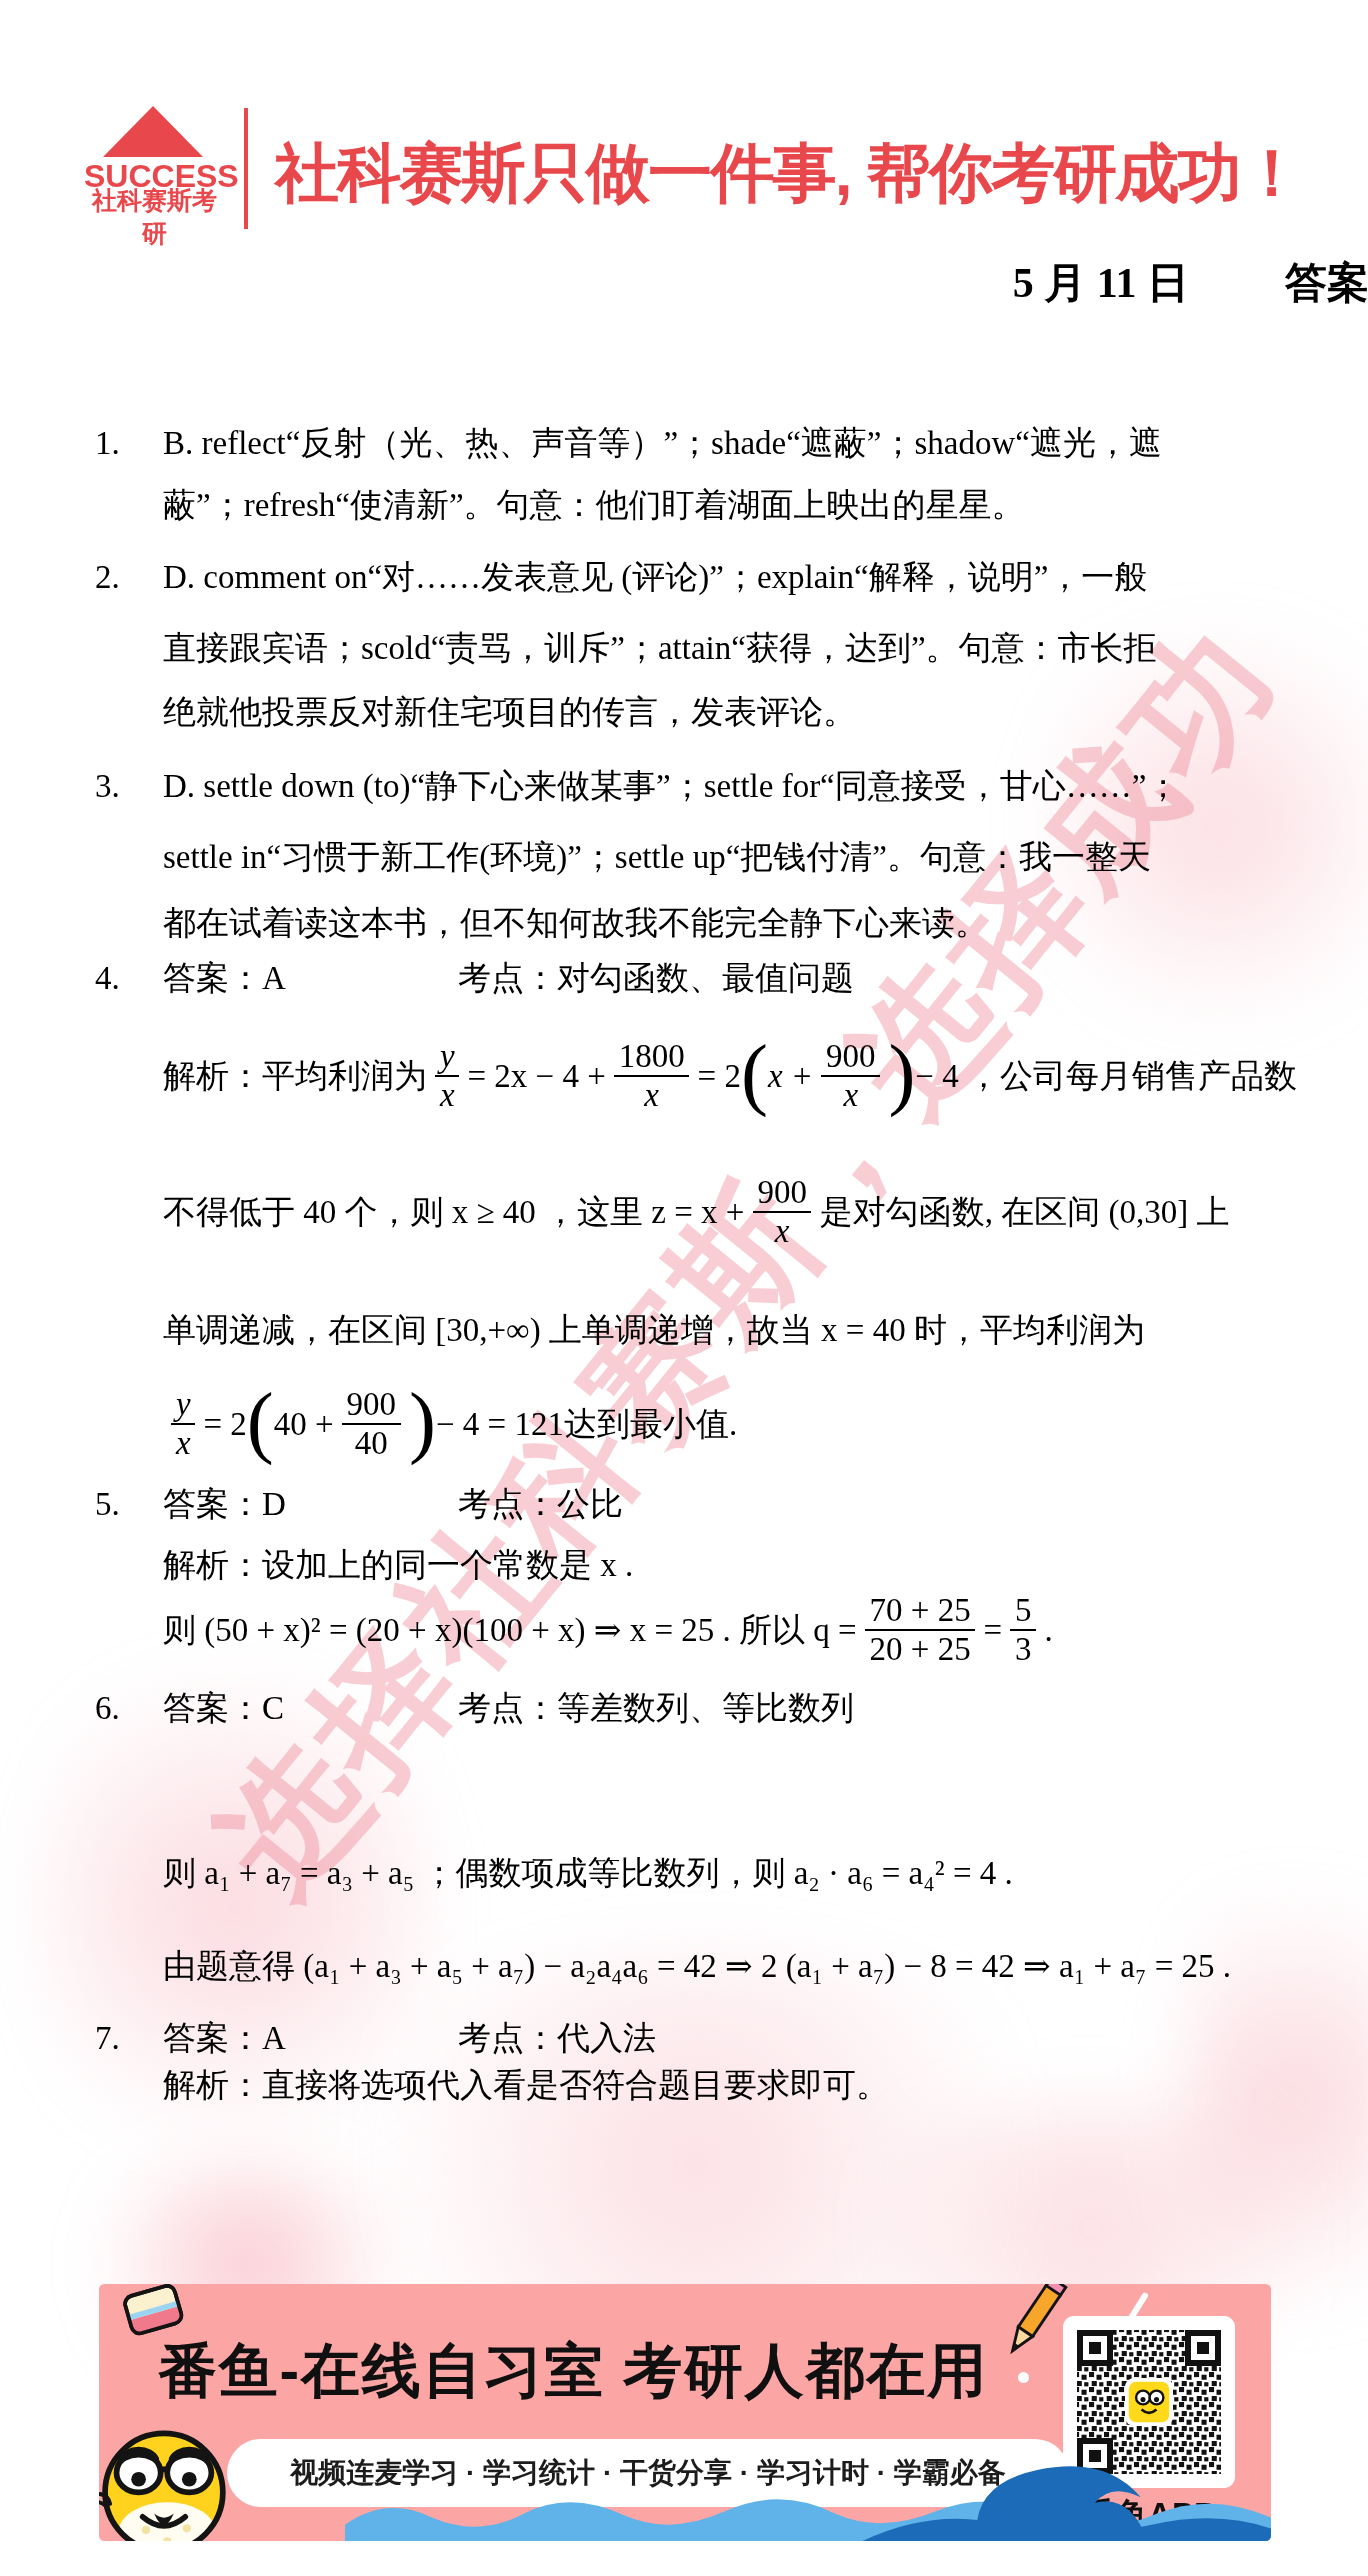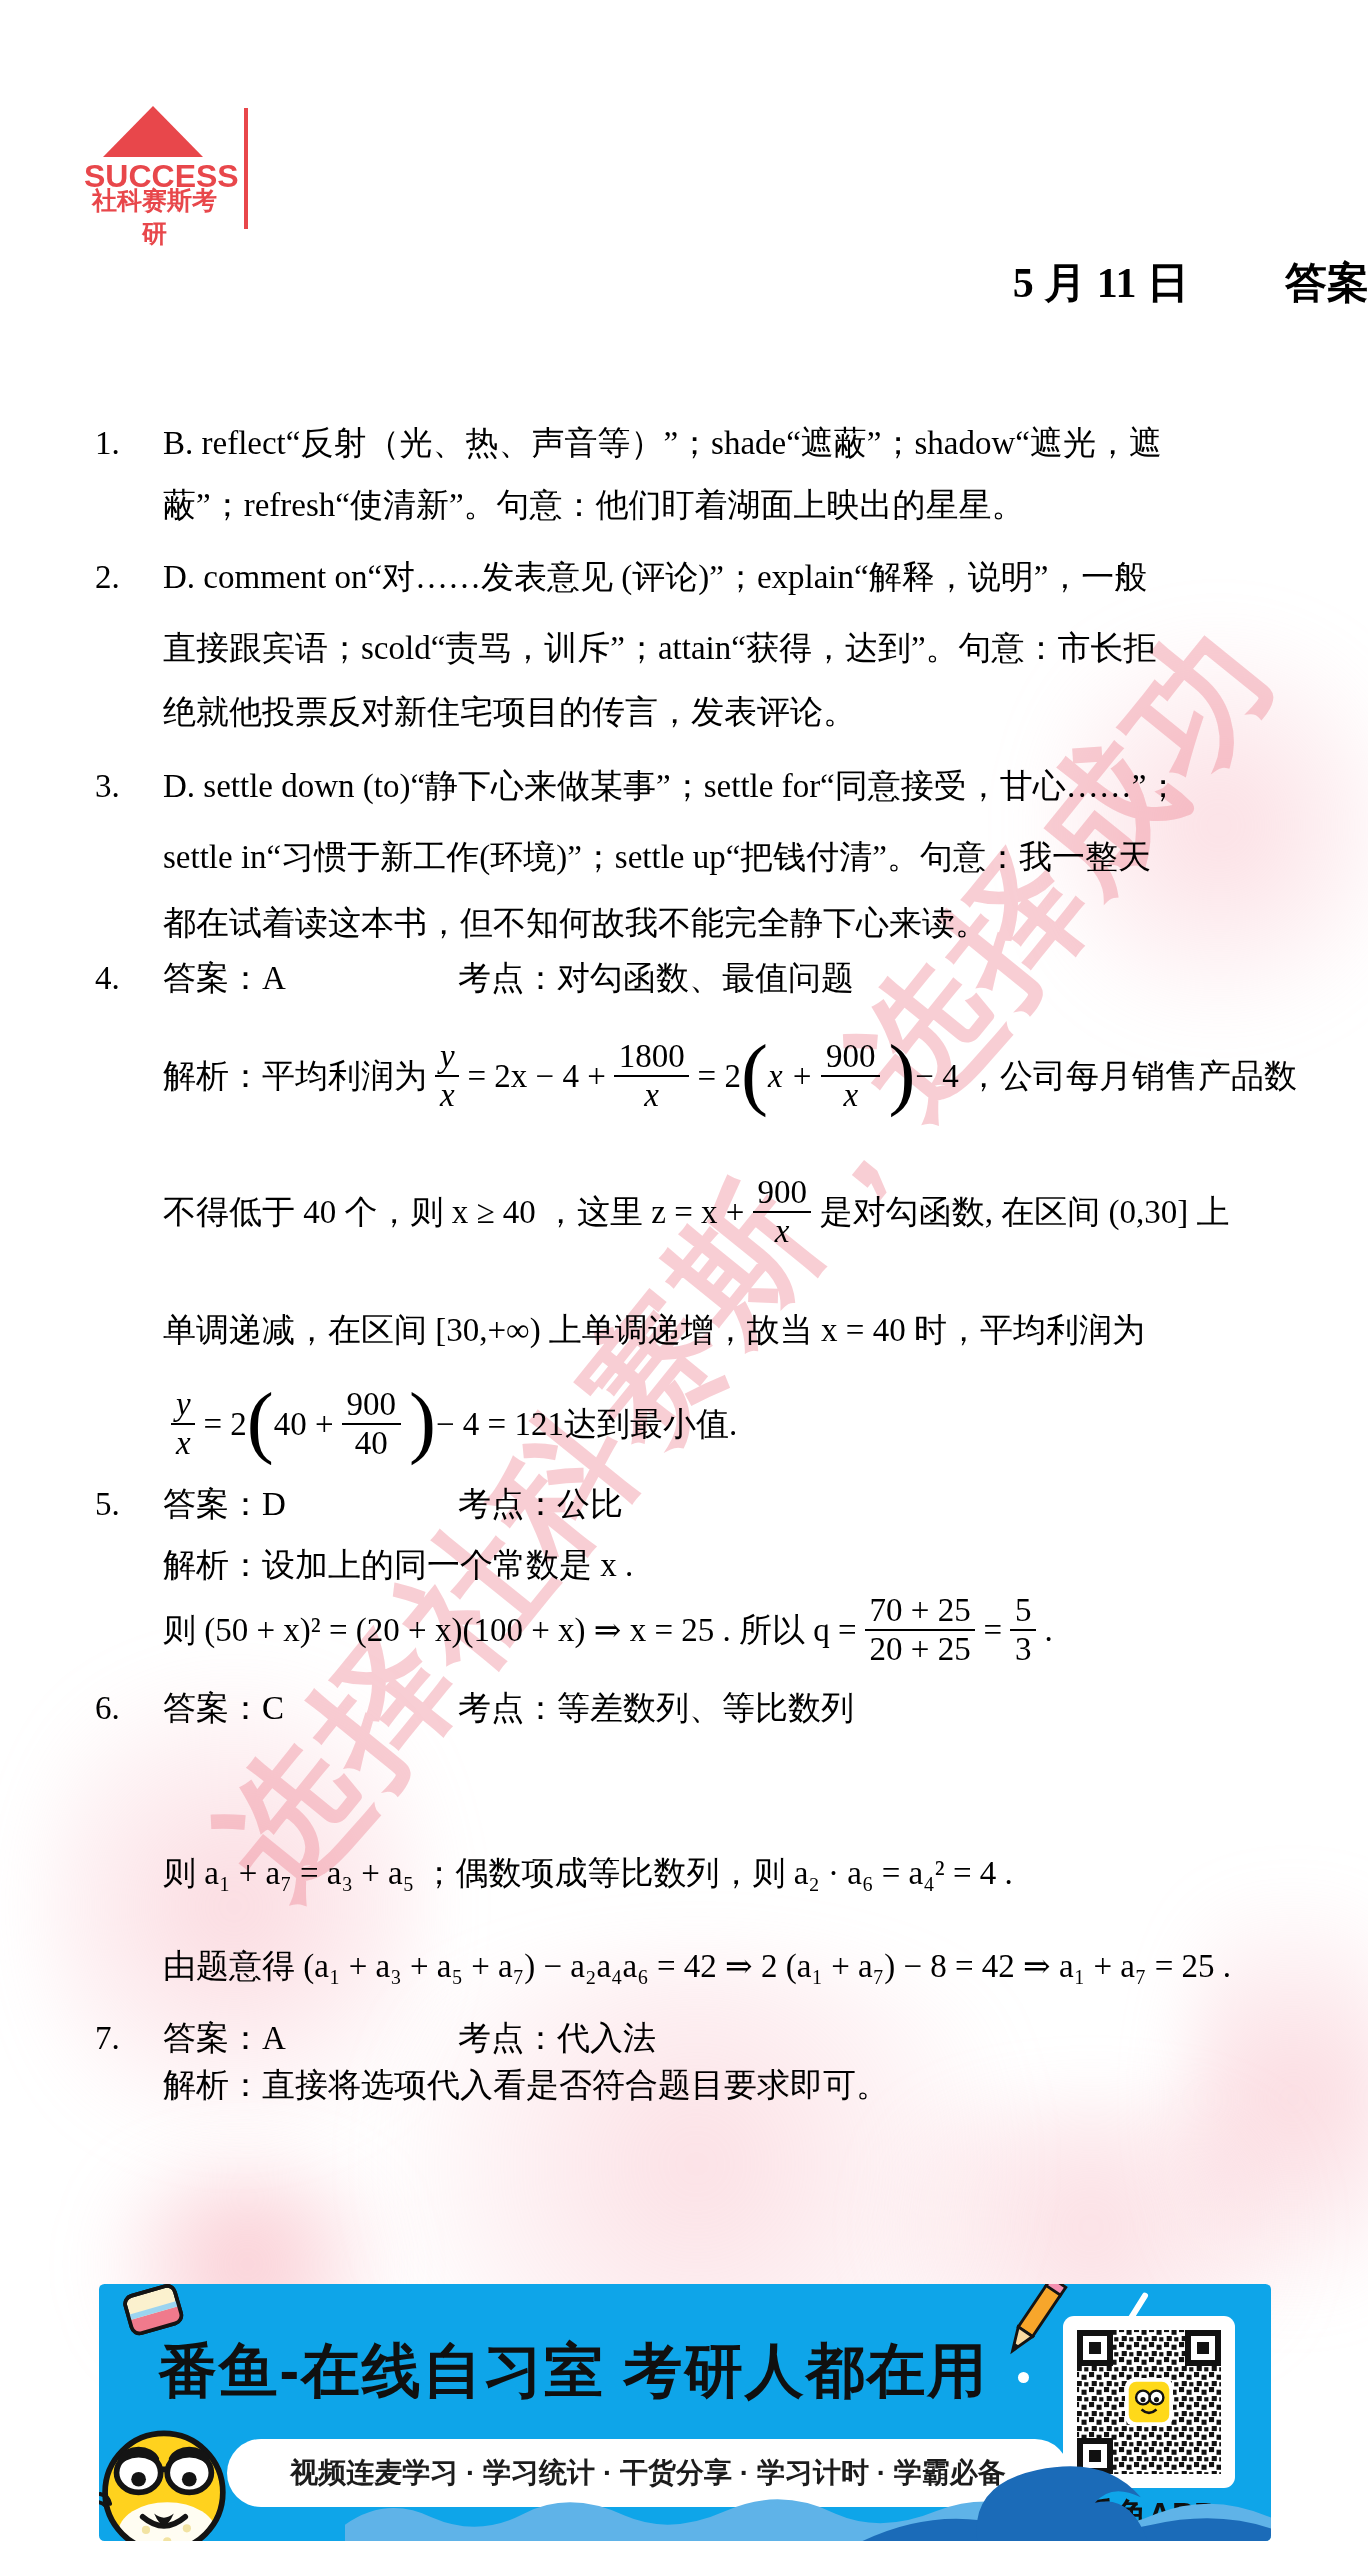--- a/index.html
+++ b/index.html
@@ -33,21 +33,21 @@
   .num{position:absolute;left:95px;font-size:33px;line-height:42px;z-index:2;}
   .ln{position:absolute;left:163px;font-size:33px;line-height:42px;white-space:nowrap;z-index:2;}
   .mrow{display:flex;align-items:center;}
   .pt{position:absolute;left:295px;top:0;}
   .fr{display:inline-flex;flex-direction:column;align-items:center;margin:0 8.3px;vertical-align:middle;}
   .fr>span{display:block;line-height:37px;padding:0 4.6px;text-align:center;}
   .fr .tp{border-bottom:2.8px solid #000;}
   .it{font-style:italic;}
   .bp{font-size:81px;font-weight:400;line-height:0;transform:translateY(-2.8px);}
   
-  .banner{position:absolute;left:99px;top:2284px;width:1172px;height:257px;background:#0ea5e9;
+  .banner{position:absolute;left:99px;top:2284px;width:1172px;height:257px;background:#fca5a5;
           border-radius:5.5px;z-index:3;overflow:hidden;}
   .banner-title{position:absolute;left:59px;top:48px;font-family:"Liberation Sans","DejaVu Sans",sans-serif;
                 font-weight:900;font-size:59px;letter-spacing:1.8px;color:#101010;white-space:nowrap;z-index:4;}
   .pill{position:absolute;left:128px;top:139px;width:842px;height:68px;background:#ffffff;border-radius:35px;
         display:flex;align-items:center;justify-content:center;z-index:4;margin-top:16px;}
   .pill span{font-family:"Liberation Sans","DejaVu Sans",sans-serif;font-weight:700;font-size:28px;color:#1c1c1c;white-space:nowrap;}
   .qr-box{position:absolute;left:964px;top:32px;width:172px;height:172px;background:#fff;border-radius:11px;
           display:flex;align-items:center;justify-content:center;z-index:5;}
   .qr-label{position:absolute;left:964px;top:209px;width:172px;text-align:center;z-index:5;
             font-family:"Liberation Sans","DejaVu Sans",sans-serif;font-weight:900;font-size:33px;color:#101010;}
@@ -69,20 +69,21 @@
   <div class="blob" style="left:807px;top:2099px;width:568px;height:257px;background:radial-gradient(circle,rgba(247,181,192,0.45),rgba(247,181,192,0) 70%);"></div>
   <div class="blob" style="left:1183px;top:1815px;width:220px;height:568px;background:radial-gradient(circle,rgba(247,181,192,0.5),rgba(247,181,192,0) 70%);"></div>
   <div class="blob" style="left:55px;top:2163px;width:385px;height:202px;background:radial-gradient(circle,rgba(246,160,173,0.55),rgba(246,160,173,0) 70%);"></div>
 
   <div class="wm">选择社科赛斯，选择成功</div>
 
   <div class="logo-roof"></div>
   <div class="logo-name">SUCCESS</div>
   <div class="logo-sub">社科赛斯考研</div>
   <div class="hdr-divider"></div>
+  <div class="slogan">社科赛斯只做一件事, 帮你考研成功！</div>
 
   <div class="doc-title">
     <span>5 月 11 日</span><span class="lbl">答案</span>
   </div>
 
   <div class="num" style="top:422px">1.</div>
   <div class="ln" style="top:422px">B. reflect“反射（光、热、声音等）”；shade“遮蔽”；shadow“遮光，遮</div>
   <div class="ln" style="top:484px">蔽”；refresh“使清新”。句意：他们盯着湖面上映出的星星。</div>
 
   <div class="num" style="top:556px">2.</div>

